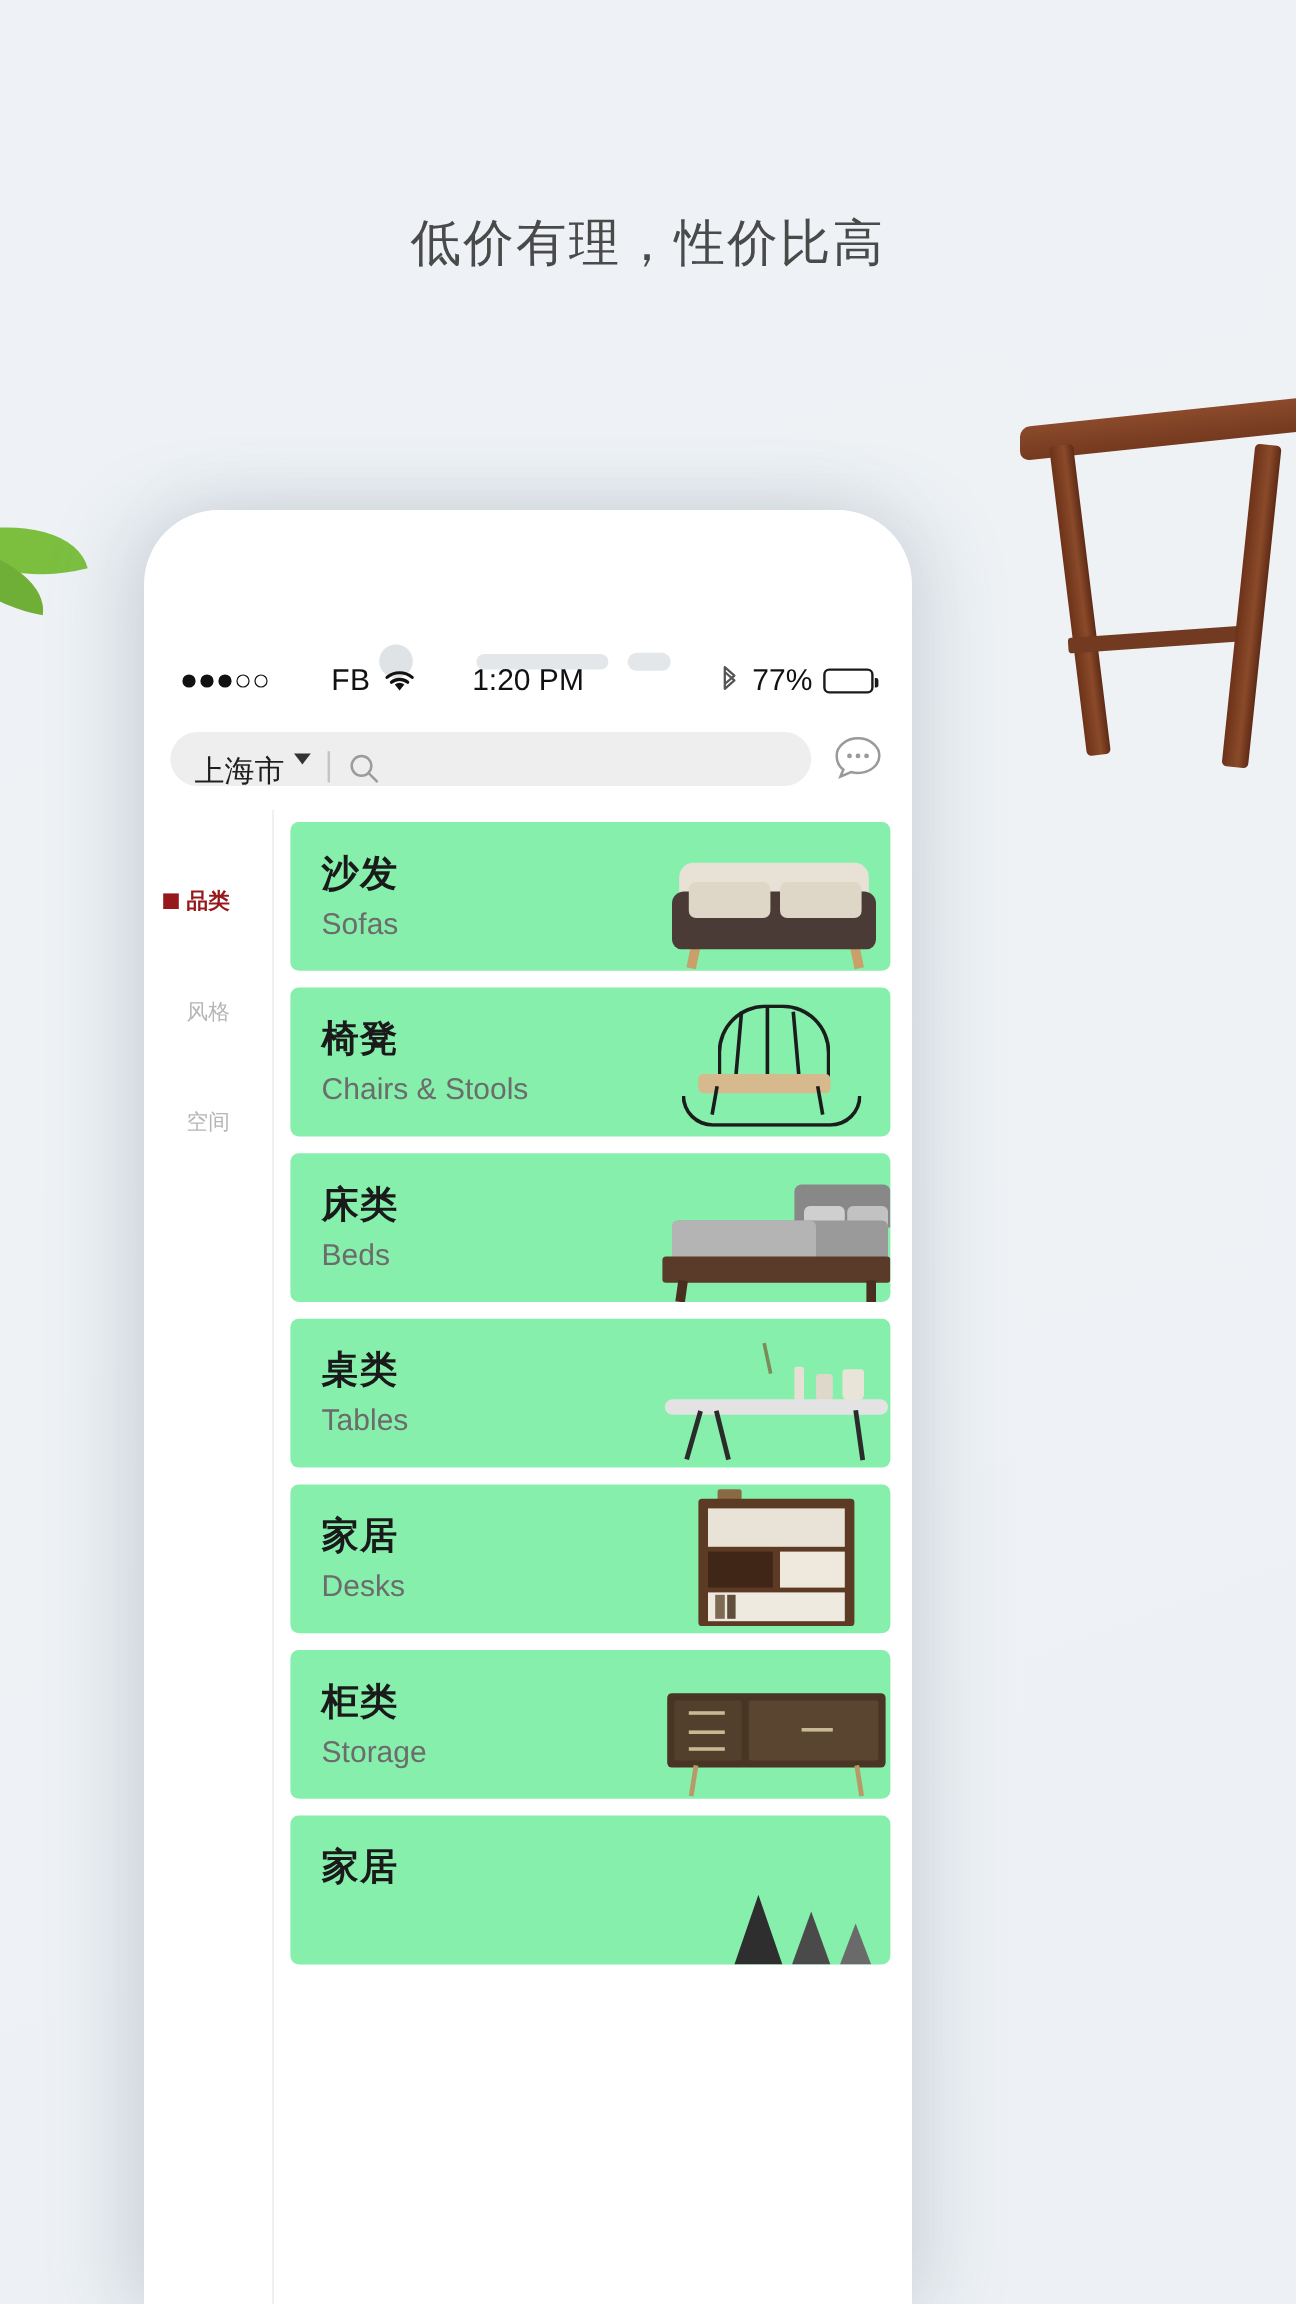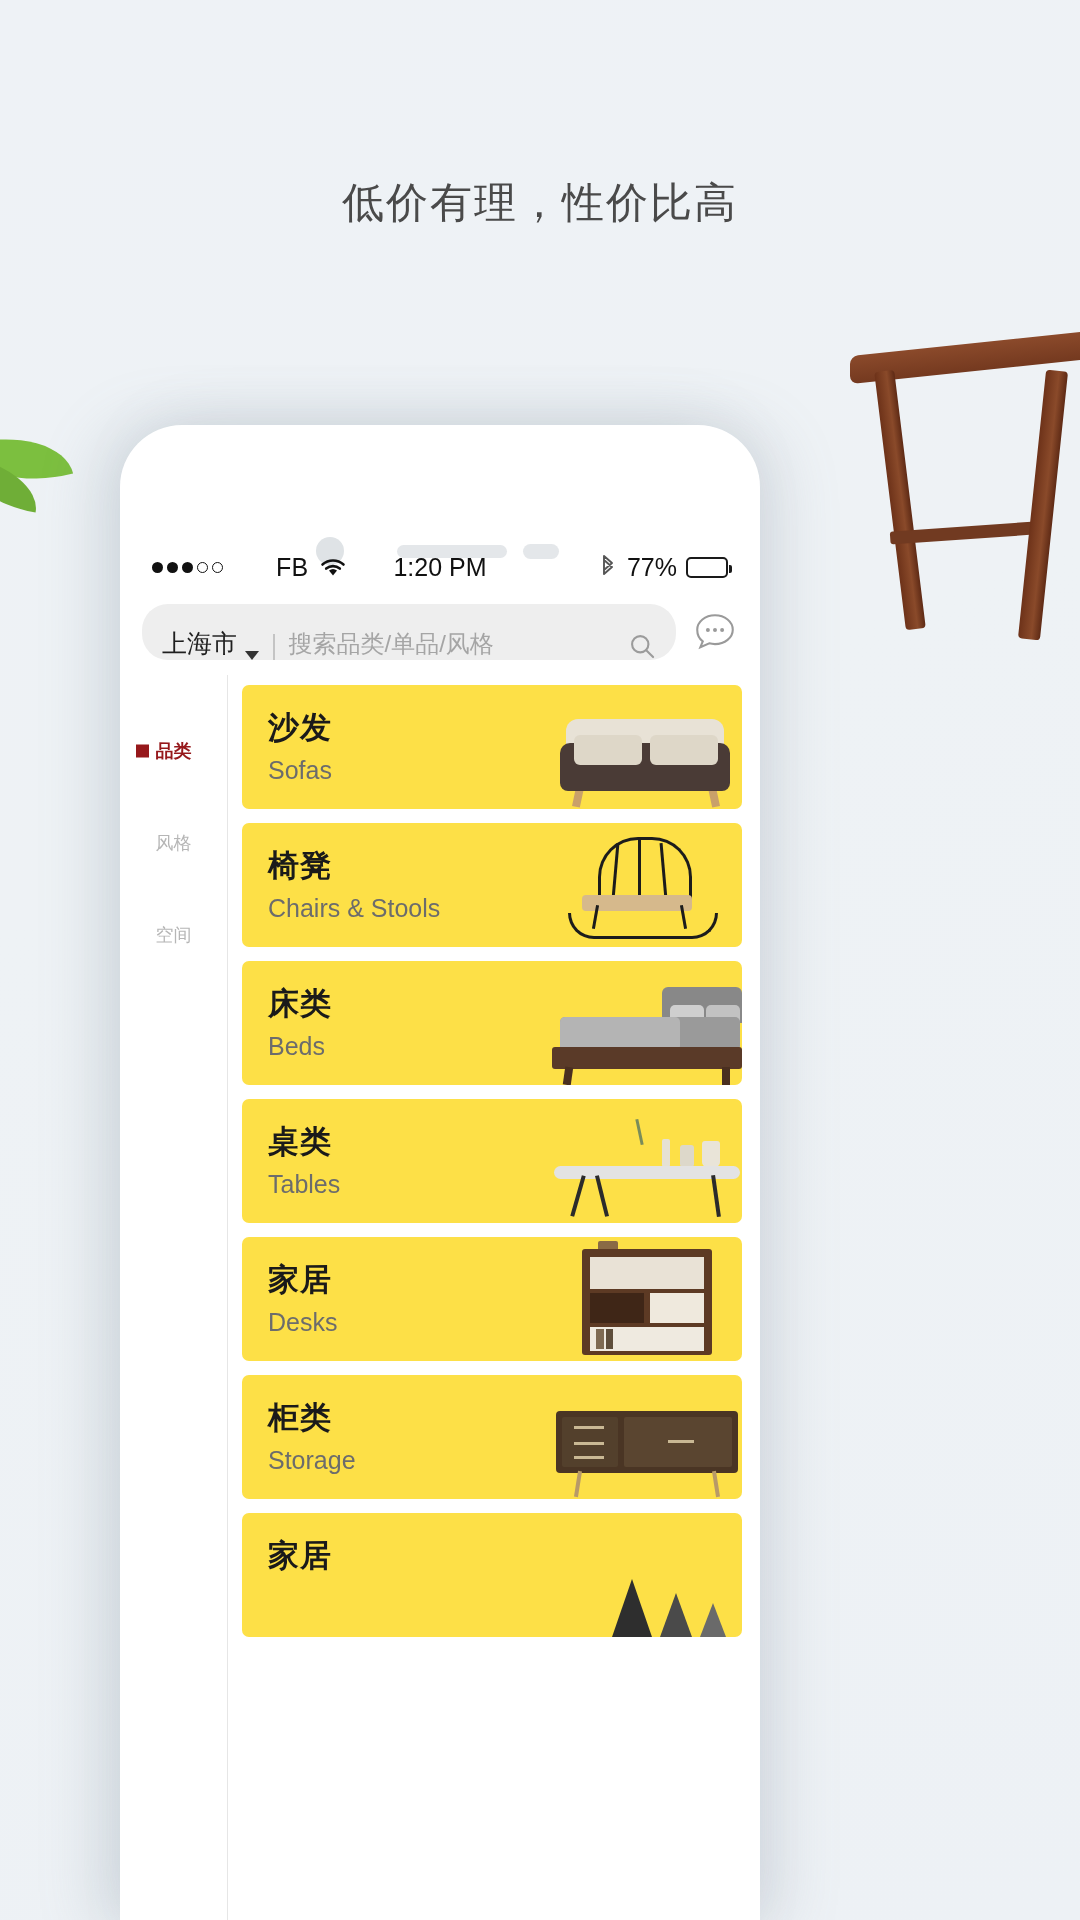--- a/index.html
+++ b/index.html
@@ -216,26 +216,26 @@
     left: 0;
     width: 640px;
     height: 70px;
     display: flex;
     align-items: center;
     padding: 0 22px;
     gap: 16px;
   }
   .searchbar {
     flex: 1;
-    height: 56px;
+    height: 45px;
     background: #eeeeee;
     border-radius: 26px;
     display: flex;
-    align-items: flex-end;
-    padding: 0 20px;
+    align-items: flex-start;
+    padding: 16px 20px;
   }
   .city { font-size: 25px; color: #1f1f1f; font-weight: 500; }
   .caret {
     width: 0; height: 0;
     border-left: 7px solid transparent;
     border-right: 7px solid transparent;
     border-top: 9px solid #333;
     margin: 2px 0 0 8px;
   }
   .vdiv { width: 1.5px; height: 26px; background: #c4c4c4; margin: 0 14px; }
@@ -279,21 +279,21 @@
   }
 
   .cat-list {
     flex: 1;
     padding: 10px 18px 0 14px;
     overflow: hidden;
   }
   .cat-card {
     position: relative;
     height: 124px;
-    background: #fde047;
+    background: #86efac;
     border-radius: 7px;
     margin-bottom: 14px;
     padding: 22px 0 0 26px;
     overflow: hidden;
   }
   .cat-cn { font-size: 31px; color: #1a1a1a; font-weight: bold; letter-spacing: 1px; }
   .cat-en { font-size: 25px; color: #6c6c6c; margin-top: 7px; }
   .cat-art {
     position: absolute;
     right: 0;
@@ -413,21 +413,20 @@
           <span class="battery-fill" id="batfill" style="width:77%"></span>
         </span>
       </div>
     </div>
 
     <div class="searchrow">
       <div class="searchbar">
         <span class="city">上海市</span>
         <span class="caret"></span>
         <span class="vdiv"></span>
-        <span class="search-ph">搜索品类/单品/风格</span>
         <svg class="search-icon" viewBox="0 0 24 24">
           <circle cx="10.5" cy="10.5" r="7" stroke="#9b9b9b" stroke-width="1.8" fill="none"></circle>
           <line x1="15.6" y1="15.6" x2="21.5" y2="21.5" stroke="#9b9b9b" stroke-width="1.8" stroke-linecap="round"></line>
         </svg>
       </div>
       <svg class="chat-icon" viewBox="0 0 44 44">
         <path d="M22 6c9.4 0 17 6.2 17 13.8 0 7.6-7.6 13.8-17 13.8-1.9 0-3.8-.26-5.5-.74L8 36.5l2.3-5.6C6.7 28.3 5 24.3 5 19.8 5 12.2 12.6 6 22 6z" fill="none" stroke="#9a9a9a" stroke-width="2"></path>
         <circle cx="15.2" cy="20" r="1.9" fill="#9a9a9a"></circle>
         <circle cx="22" cy="20" r="1.9" fill="#9a9a9a"></circle>
         <circle cx="28.8" cy="20" r="1.9" fill="#9a9a9a"></circle>

